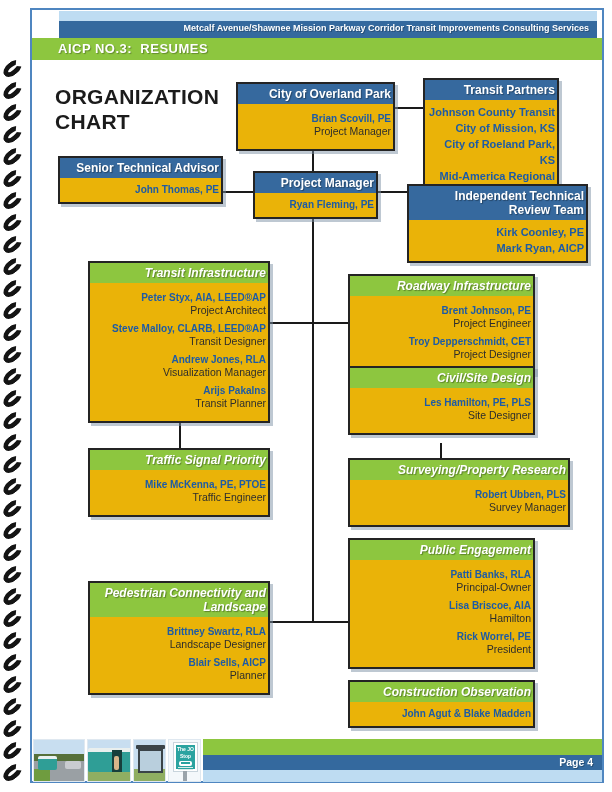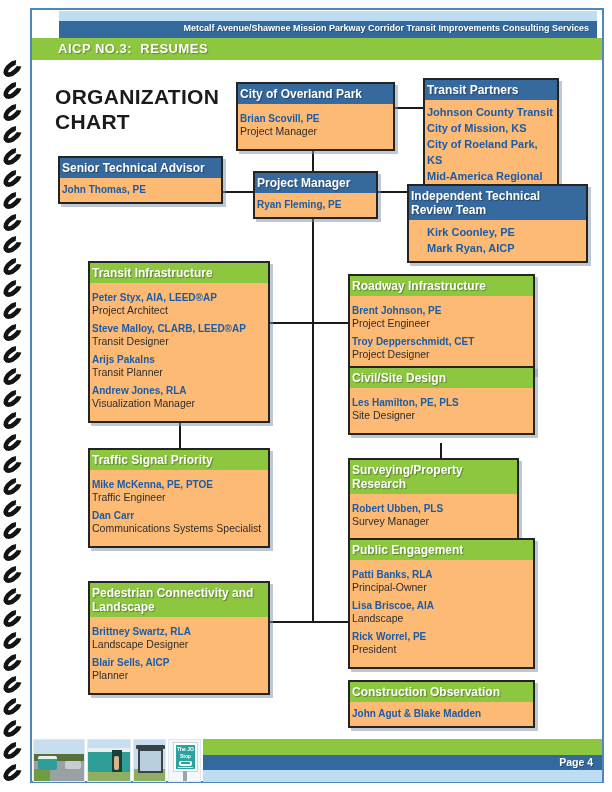--- a/index.html
+++ b/index.html
@@ -35,29 +35,29 @@
     color:#fff; font-size:13px; font-weight:bold; line-height:22px; padding-left:26px;
     letter-spacing:.5px; text-shadow:1px 1px 1px rgba(0,0,0,.3); white-space:pre;
   }
   
   .chart-title {
     position:absolute; left:55px; top:84px; color:#1b1b1b;
     font-size:21px; font-weight:bold; line-height:25px; letter-spacing:.3px;
   }
   
   .orgbox {
-    position:absolute; background:#fdba74; border:2px solid #242424;
-    box-shadow:3px 3px 0 rgba(125,145,165,.5); text-align:left;
+    position:absolute; background:#eab308; border:2px solid #242424;
+    box-shadow:3px 3px 0 rgba(125,145,165,.5); text-align:right;
   }
   .orgbox .hd {
     color:#fff; font-weight:bold; font-size:12px; line-height:14px;
     padding:3px 2px; text-shadow:1px 1px 1px rgba(0,0,0,.35);
   }
   .blue  .hd { background:#36699e; }
-  .green .hd { background:#8dc63f; }
+  .green .hd { background:#8dc63f;font-style:italic; }
   .bd { padding:4px 2px 6px; }
   .compact .bd { padding:3px 2px 4px; }
   .person { margin:4px 0 5px; }
   .compact .person { margin:2px 0; }
   .nm { color:#1d5ba5; font-weight:bold; font-size:10px; line-height:13px; }
   .rl { color:#2d2d2d; font-size:10.5px; line-height:13px; }
   .mline { color:#1d5ba5; font-weight:bold; font-size:11px; line-height:16px; }
   
   .cline { position:absolute; background:#1a1a1a; }
   
@@ -184,45 +184,45 @@
   <div class="hd">Project Manager</div>
   <div class="bd">
       <div class="person">
     <div class="nm">Ryan Fleming, PE</div>
   </div>
     </div>
 </div>
 
 <div class="orgbox blue" style="left:407px;top:184px;width:181px">
   <div class="hd">Independent Technical Review Team</div>
-  <div class="bd" style="padding:4px 18px 5px">
+  <div class="bd" style="padding:4px 2px 5px">
     <div class="mline">Kirk Coonley, PE</div>
     <div class="mline">Mark Ryan, AICP</div>
   </div>
 </div>
 
 <div class="orgbox green" style="left:88px;top:261px;width:182px">
   <div class="hd">Transit Infrastructure</div>
   <div class="bd">
     <div class="person">
       <div class="nm">Peter Styx, AIA, LEED®AP</div>
       <div class="rl">Project Architect</div>
     </div>
     <div class="person">
       <div class="nm">Steve Malloy, CLARB, LEED®AP</div>
       <div class="rl">Transit Designer</div>
     </div>
     <div class="person">
+      <div class="nm">Andrew Jones, RLA</div>
+      <div class="rl">Visualization Manager</div>
+    </div>
+    <div class="person">
       <div class="nm">Arijs Pakalns</div>
       <div class="rl">Transit Planner</div>
     </div>
-    <div class="person">
-      <div class="nm">Andrew Jones, RLA</div>
-      <div class="rl">Visualization Manager</div>
-    </div>
   </div>
 </div>
 
 <div class="orgbox green" style="left:348px;top:274px;width:187px">
   <div class="hd">Roadway Infrastructure</div>
   <div class="bd">
     <div class="person">
       <div class="nm">Brent Johnson, PE</div>
       <div class="rl">Project Engineer</div>
     </div>
@@ -243,47 +243,43 @@
     </div>
 </div>
 
 <div class="orgbox green" style="left:88px;top:448px;width:182px">
   <div class="hd">Traffic Signal Priority</div>
   <div class="bd">
     <div class="person">
       <div class="nm">Mike McKenna, PE, PTOE</div>
       <div class="rl">Traffic Engineer</div>
     </div>
-    <div class="person">
-      <div class="nm">Dan Carr</div>
-      <div class="rl">Communications Systems Specialist</div>
-    </div>
-  </div>
-</div>
-
-<div class="orgbox green" style="left:348px;top:458px;width:171px">
+  </div>
+</div>
+
+<div class="orgbox green" style="left:348px;top:458px;width:222px">
   <div class="hd">Surveying/Property Research</div>
   <div class="bd">
       <div class="person">
     <div class="nm">Robert Ubben, PLS</div>
     <div class="rl">Survey Manager</div>
   </div>
     </div>
 </div>
 
 <div class="orgbox green" style="left:348px;top:538px;width:187px">
   <div class="hd">Public Engagement</div>
   <div class="bd">
     <div class="person">
       <div class="nm">Patti Banks, RLA</div>
       <div class="rl">Principal-Owner</div>
     </div>
     <div class="person">
       <div class="nm">Lisa Briscoe, AIA</div>
-      <div class="rl">Landscape</div>
+      <div class="rl">Hamilton</div>
     </div>
     <div class="person">
       <div class="nm">Rick Worrel, PE</div>
       <div class="rl">President</div>
     </div>
   </div>
 </div>
 
 <div class="orgbox green" style="left:88px;top:581px;width:182px">
   <div class="hd">Pedestrian Connectivity and Landscape</div>

